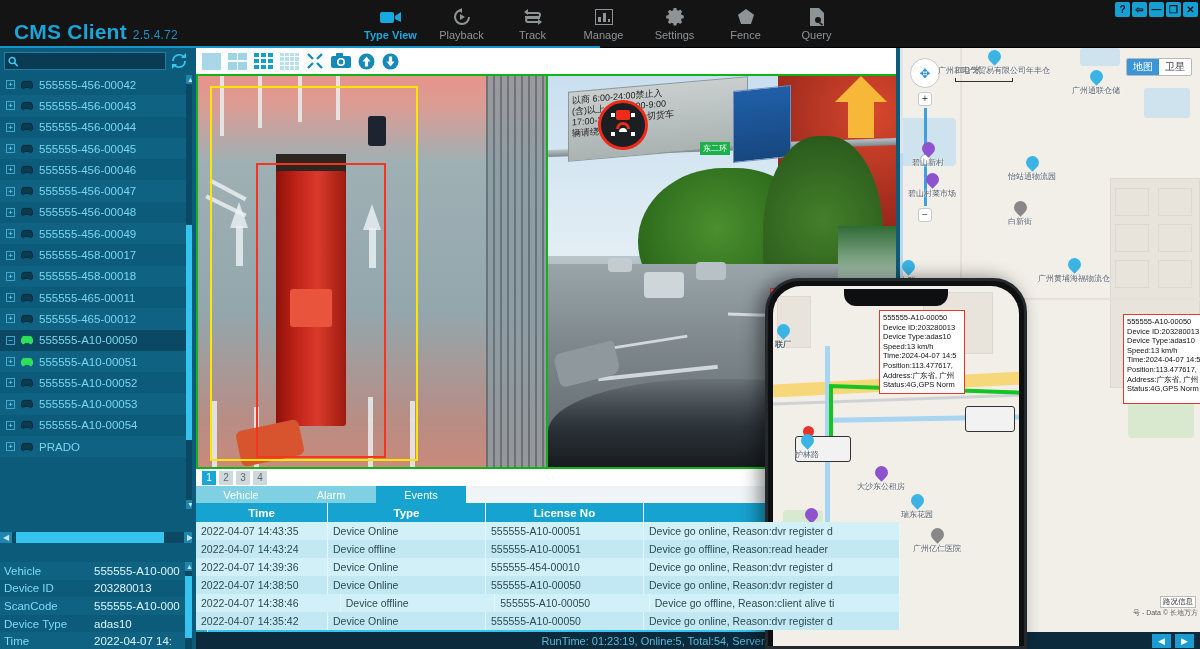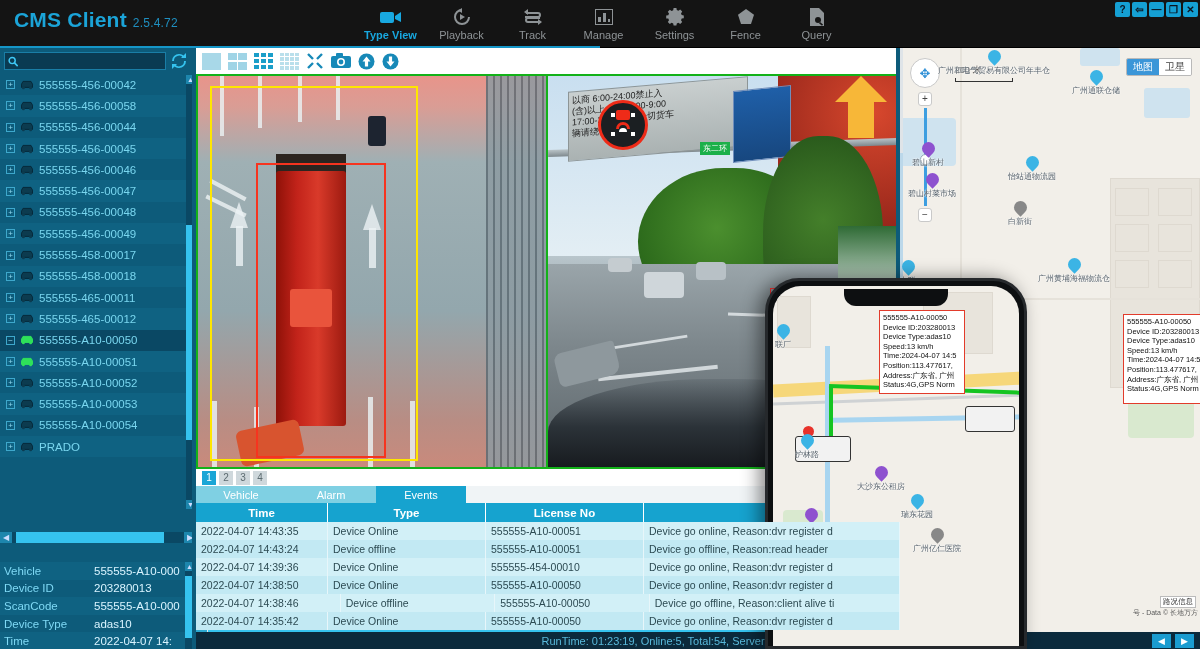--- a/index.html
+++ b/index.html
@@ -6,21 +6,21 @@
   body {
     width: 1200px; height: 649px; overflow: hidden;
     font-family: "Liberation Sans", sans-serif;
     background: #0b1420; position: relative;
   }
   
   .topbar {
     position: absolute; left:0; top:0; width:1200px; height:48px;
     background:#141414; border-bottom:1px solid #000;
   }
-  .brand { position:absolute; left:14px; top:8px; color:#1ba4d8;
+  .brand { position:absolute; left:14px; top:20px; color:#1ba4d8;
     font-size:21px; font-weight:bold; letter-spacing:.2px; }
   .brand .ver { font-size:12px; font-weight:normal; margin-left:6px; color:#1f8fc0;}
   .menu { position:absolute; left:355px; top:0; height:48px; display:flex; }
   .mitem { width:71px; height:48px; display:flex; flex-direction:column;
     align-items:center; justify-content:center; color:#8e9396; font-size:11px; cursor:pointer; }
   .mitem .ico { height:20px; display:flex; align-items:center; justify-content:center; margin-bottom:2px;}
   .mitem.active { color:#18a8e0; }
   .mitem.active .ico svg { fill:#18a8e0; }
   .mitem .ico svg { fill:#8e9396; }
   .mitem span.lb { line-height:12px; }
@@ -356,21 +356,21 @@
       </div>
       <div class="trow">
         <div class="exp">+</div>
         <span class="vico">
           <svg width="14" height="10" viewBox="0 0 14 10">
             <path d="M1.5 4.2 L3 1.4 h8 l1.5 2.8 v3.2 h-11z" fill="#0c3b4f" stroke="#06293a"></path>
             <circle cx="3.4" cy="7.8" r="1.5" fill="#0c3b4f"></circle>
             <circle cx="10.6" cy="7.8" r="1.5" fill="#0c3b4f"></circle>
           </svg>
         </span>
-        <span>555555-456-00058</span>
+        <span>555555-456-00043</span>
       </div>
       <div class="trow">
         <div class="exp">+</div>
         <span class="vico">
           <svg width="14" height="10" viewBox="0 0 14 10">
             <path d="M1.5 4.2 L3 1.4 h8 l1.5 2.8 v3.2 h-11z" fill="#0c3b4f" stroke="#06293a"></path>
             <circle cx="3.4" cy="7.8" r="1.5" fill="#0c3b4f"></circle>
             <circle cx="10.6" cy="7.8" r="1.5" fill="#0c3b4f"></circle>
           </svg>
         </span>
@@ -929,21 +929,21 @@
           <div class="poilb">黄埔图书馆</div>
         </div>
         <div class="poi" style="left: 140px; top: 242px;">
           <div class="poidot" style="background:#888"></div>
           <div class="poilb">广州亿仁医院</div>
         </div>
         <div class="poi" style="left: 62px; top: 248px;">
           <div class="poidot" style="background:#3bb4e5"></div>
           <div class="poilb">黄埔儿童公园</div>
         </div>
-        <div class="poi" style="left: 2px; top: 38px;">
+        <div class="poi" style="left: 2px; top: 38px; font-weight: bold;">
           <div class="poidot" style="background:#3bb4e5"></div>
           <div class="poilb">联厂</div>
         </div>
       </div>
     <div class="infobox" id="phoneinfo" style="left:106px;top:24px;width:86px;height:84px;">
         <div>555555-A10-00050</div>
         <div>Device ID:203280013</div>
         <div>Device Type:adas10</div>
         <div>Speed:13 km/h</div>
         <div>Time:2024-04-07 14:5</div>

